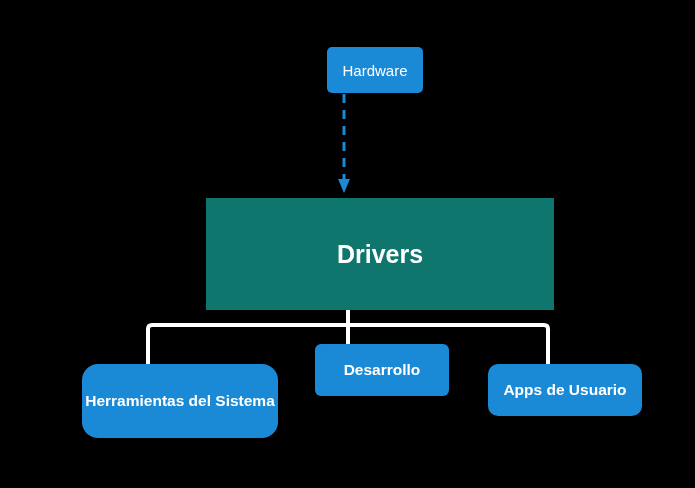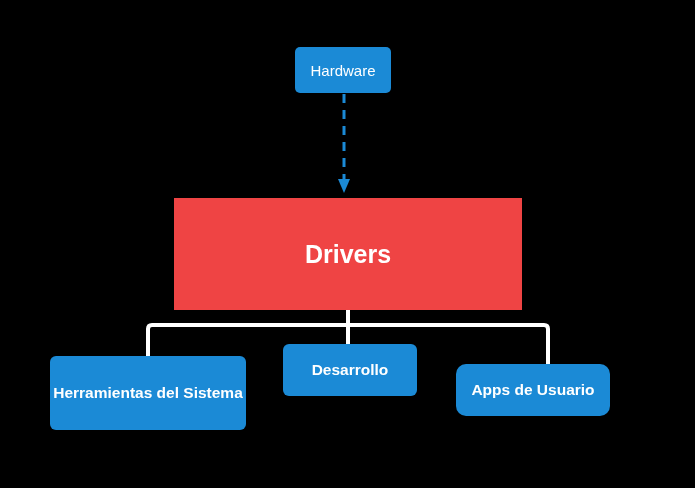--- a/index.html
+++ b/index.html
@@ -16,51 +16,52 @@
     overflow: hidden;
   }
   .node {
     position: absolute;
     display: flex;
     align-items: center;
     justify-content: center;
     text-align: center;
     color: #ffffff;
     box-sizing: border-box;
+    margin-left: 32px;
   }
   .node-hardware {
     left: 295px;
     top: 47px;
     width: 96px;
     height: 46px;
     background: #1b8ad6;
     border-radius: 5px;
     font-size: 15px;
     font-weight: 400;
   }
   .node-drivers {
     left: 174px;
     top: 198px;
     width: 348px;
     height: 112px;
-    background: #ef4444;
+    background: #0f766e;
     font-size: 25px;
     font-weight: bold;
     line-height: 1.28;
   }
   .node-drivers .lines {
     display: block;
   }
   .node-herramientas {
     left: 50px;
-    top: 356px;
+    top: 364px;
     width: 196px;
     height: 74px;
     background: #1b8ad6;
-    border-radius: 6px;
+    border-radius: 16px;
     font-size: 15.5px;
     font-weight: bold;
     line-height: 1.32;
   }
   .node-desarrollo {
     left: 283px;
     top: 344px;
     width: 134px;
     height: 52px;
     background: #1b8ad6;

